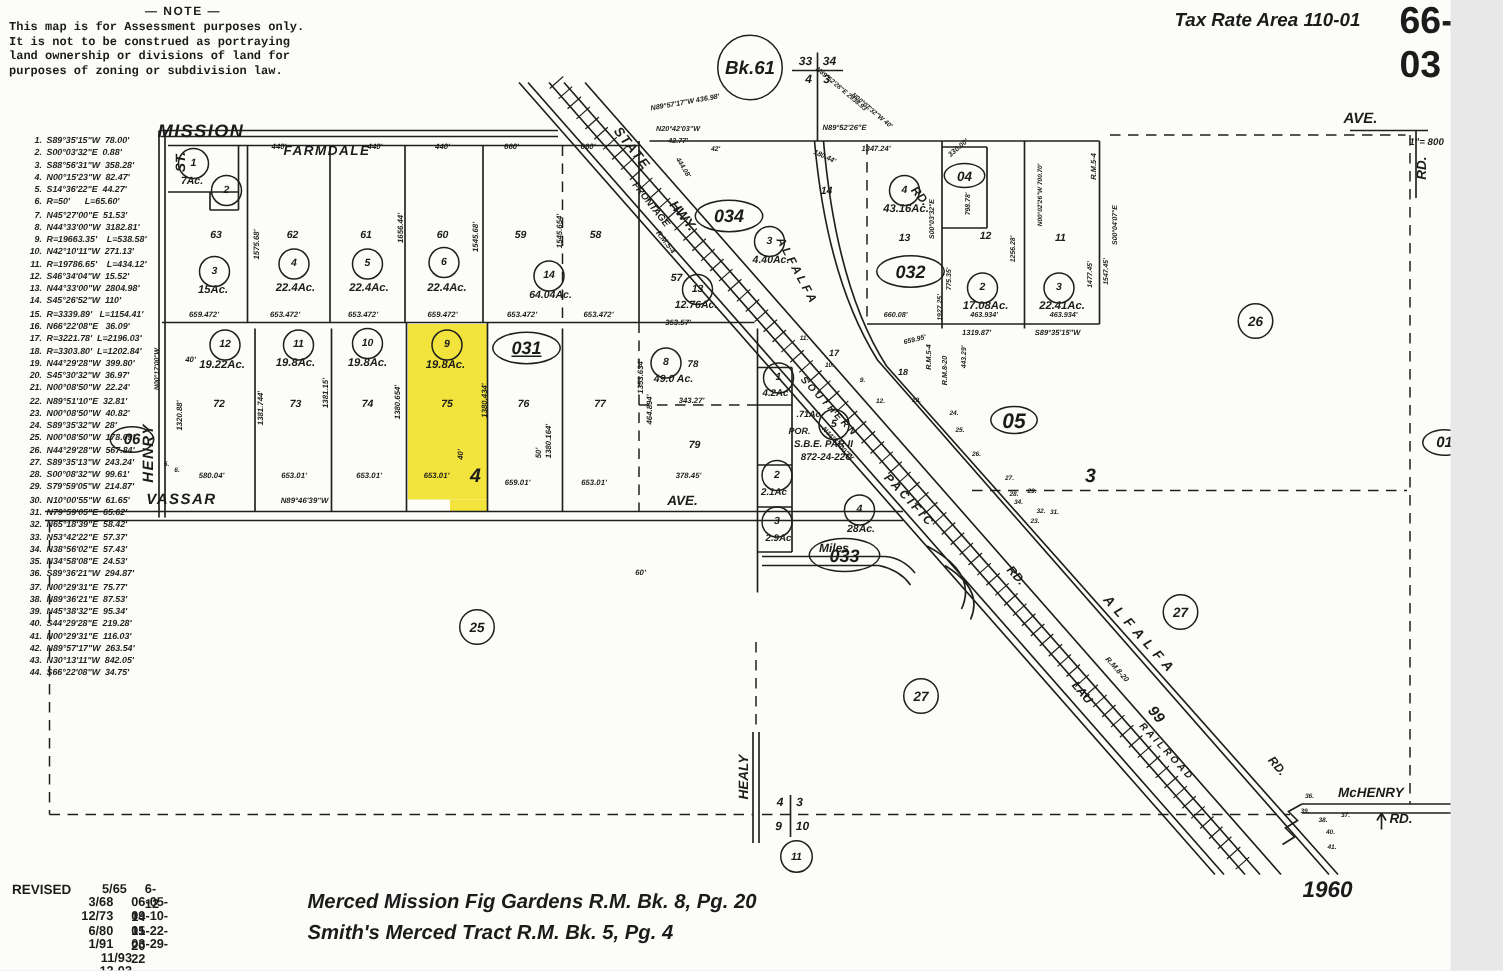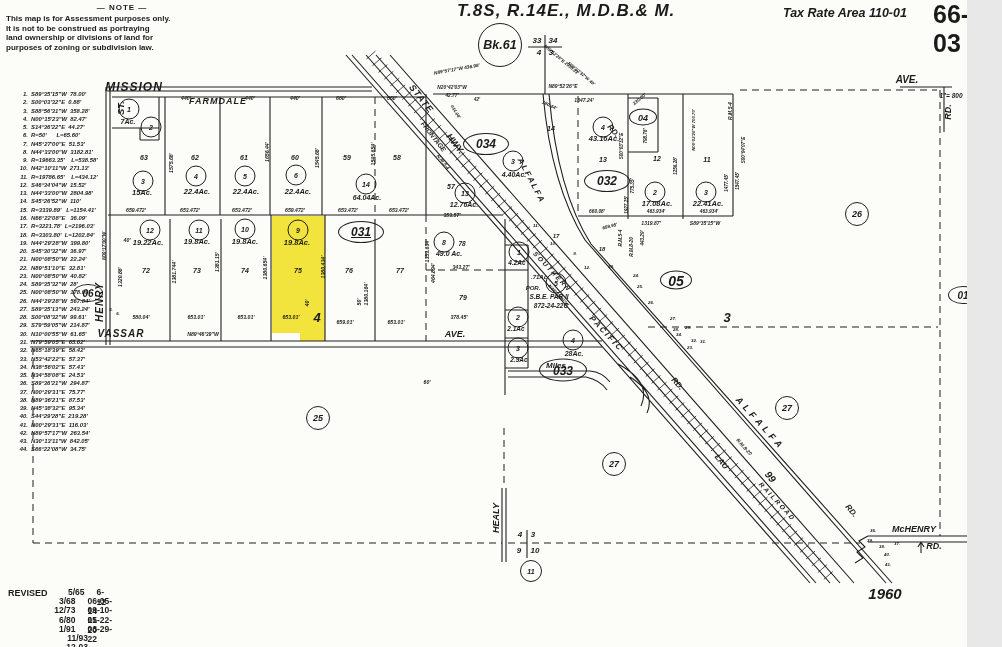--- a/index.html
+++ b/index.html
@@ -14,21 +14,21 @@
        transform:translate(-50%,-50%) rotate(var(--r,0deg));line-height:1;}
   .pc{position:absolute;border:1.2px solid #1f1f1f;border-radius:50%;
       display:flex;align-items:center;justify-content:center;
       font:italic 700 7px "Liberation Sans",sans-serif;transform:translate(-50%,-50%);
       background:transparent;}
   .be{position:absolute;border:1.4px solid #1f1f1f;border-radius:50%;
       display:flex;align-items:center;justify-content:center;
       font:italic 700 12px "Liberation Sans",sans-serif;transform:translate(-50%,-50%);}
   .note{position:absolute;left:6px;top:3px;width:232px;font:700 8px "Liberation Sans",sans-serif;}
   .note .nt{text-align:center;margin-bottom:2px;letter-spacing:1px;}
-  .note .nl{line-height:9.6px;}
+  .note .nl{line-height:9.6px;font-family:Liberation Mono, monospace;}
   .township{position:absolute;left:457px;top:1px;font:italic 700 17px "Liberation Sans",sans-serif;letter-spacing:1px;}
   .tra{position:absolute;left:783px;top:6px;font:italic 700 12.5px "Liberation Sans",sans-serif;}
   .sheet{position:absolute;left:933px;top:0px;font:700 25px "Liberation Sans",sans-serif;}
   #bearings{position:absolute;left:15px;top:91px;}
   .brow{display:flex;height:8.27px;font:italic 700 5.9px "Liberation Sans",sans-serif;color:#222;}
   .brow .n{width:13px;text-align:right;margin-right:3px;}
   .brow .t{white-space:pre;}
   .revised{position:absolute;left:8px;top:587px;}
   .rv-label{position:absolute;left:0;top:1px;font:700 9px "Liberation Sans",sans-serif;}
   .rv-rows{position:absolute;left:34px;top:0;}
@@ -50,21 +50,20 @@
   <div class="note">
     <div class="nt">— NOTE —</div>
     <div id="note-lines">
         <div class="nl">This map is for Assessment purposes only.</div>
         <div class="nl">It is not to be construed as portraying</div>
         <div class="nl">land ownership or divisions of land for</div>
         <div class="nl">purposes of zoning or subdivision law.</div>
       </div>
   </div>
 
-  <div class="township">T.8S, R.14E., M.D.B.&amp; M.</div>
   <div class="tra">Tax Rate Area 110-01</div>
   <div class="sheet">66-03</div>
 
   <div id="bearings">
       <div class="brow">
         <span class="n">1.</span>
         <span class="t">S89°35'15"W  78.00'</span>
       </div>
       <div class="brow">
         <span class="n">2.</span>
@@ -531,25 +530,25 @@
       <div class="pc" style="left: 199px; top: 230px; width: 19px; height: 19px;">11</div>
       <div class="pc" style="left: 245px; top: 229px; width: 19px; height: 19px;">10</div>
       <div class="pc" style="left: 298px; top: 230px; width: 19px; height: 19px;">9</div>
       <div class="pc" style="left: 444px; top: 242px; width: 19px; height: 19px;">8</div>
       <div class="pc" style="left: 519px; top: 252px; width: 19px; height: 19px;">1</div>
       <div class="pc" style="left: 556px; top: 283px; width: 19px; height: 19px;">5</div>
       <div class="pc" style="left: 518px; top: 317px; width: 19px; height: 19px;">2</div>
       <div class="pc" style="left: 518px; top: 348px; width: 19px; height: 19px;">3</div>
       <div class="pc" style="left: 573px; top: 340px; width: 19px; height: 19px;">4</div>
       <div class="pc" style="left: 318px; top: 418px; width: 22px; height: 22px; font-size: 9px;">25</div>
-      <div class="pc" style="left: 837px; top: 214px; width: 22px; height: 22px; font-size: 9px; margin-left: 20px;">26</div>
+      <div class="pc" style="left: 837px; top: 214px; width: 22px; height: 22px; font-size: 9px;">26</div>
       <div class="pc" style="left: 614px; top: 464px; width: 22px; height: 22px; font-size: 9px;">27</div>
       <div class="pc" style="left: 787px; top: 408px; width: 22px; height: 22px; font-size: 9px;">27</div>
       <div class="pc" style="left: 531px; top: 571px; width: 20px; height: 20px;">11</div>
-      <div class="be" style="left: 361px; top: 232px; width: 44px; height: 20px; text-decoration: underline;">031</div>
+      <div class="be" style="left: 351px; top: 232px; width: 44px; height: 20px; text-decoration: underline;">031</div>
       <div class="be" style="left: 607px; top: 181px; width: 44px; height: 20px; font-style: italic;">032</div>
       <div class="be" style="left: 563px; top: 322px; width: 46px; height: 21px; margin-top: 48px;">033</div>
       <div class="be" style="left: 486px; top: 144px; width: 44px; height: 20px;">034</div>
       <div class="be" style="left: 643px; top: 117px; width: 26px; height: 15px; font-size: 9px;">04</div>
       <div class="be" style="left: 676px; top: 280px; width: 30px; height: 17px; font-size: 14px;">05</div>
       <div class="be" style="left: 88px; top: 293px; width: 28px; height: 16px; font-size: 10px;">06</div>
       <div class="be" style="left: 963px; top: 295px; width: 28px; height: 16px; font-size: 10px;">01</div>
       <div class="be" style="left: 500px; top: 45px; width: 42px; height: 42px; font-size: 12.5px;">Bk.61</div>
     </div>
 
@@ -580,17 +579,21 @@
           <span class="c1">11/93</span>
           <span class="c2"></span>
         </div>
         <div class="rvrow">
           <span class="c1">12-03</span>
           <span class="c2"></span>
         </div>
       </div>
   </div>
 
+  <div class="subdiv">
+    <div>Merced Mission Fig Gardens  R.M. Bk. 8, Pg. 20</div>
+    <div>Smith's Merced Tract  R.M. Bk. 5, Pg. 4</div>
+  </div>
   <div class="mapref">
     <div class="yr">1960</div>
   </div>
 
 </div>
 
 </body></html>

